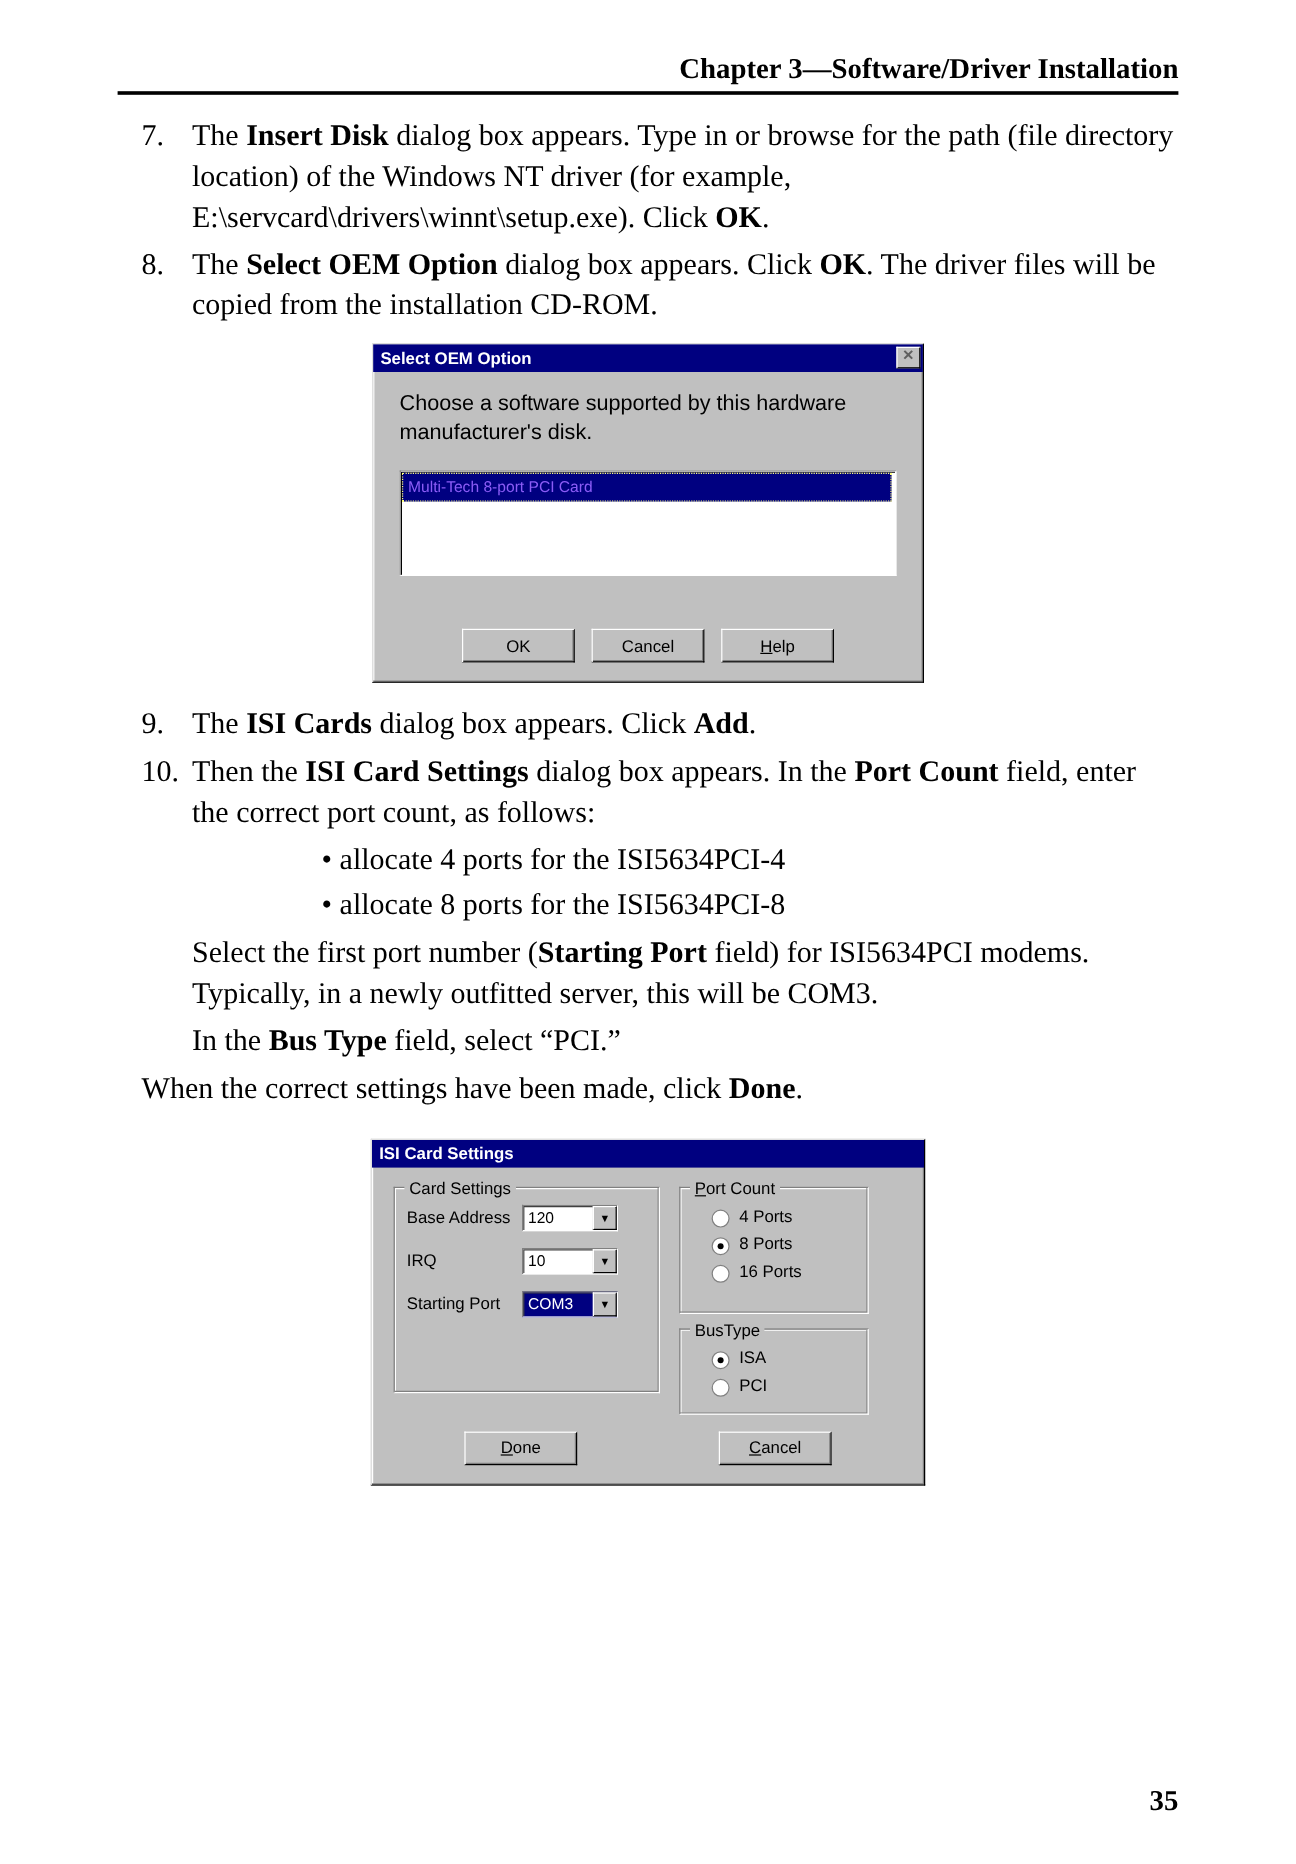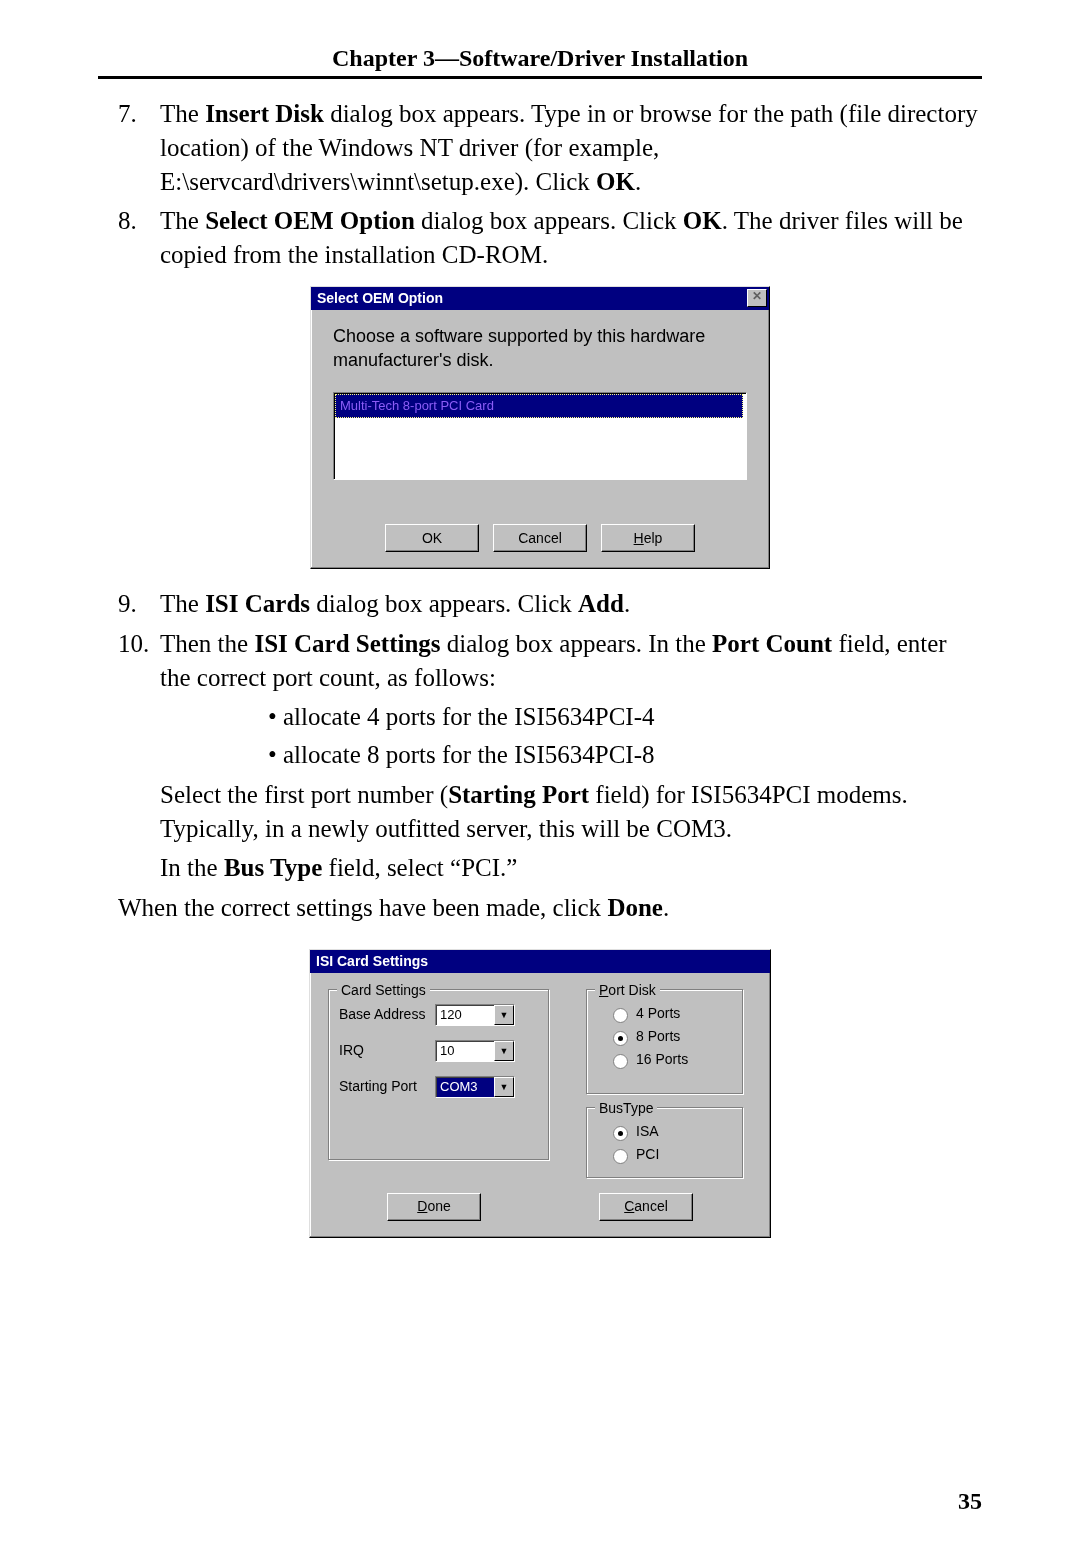--- a/index.html
+++ b/index.html
@@ -11,21 +11,21 @@
     width: 1080px;
   }
   .page {
     width: 1080px;
     height: 1553px;
     padding: 45px 98px 40px 98px;
     box-sizing: border-box;
     position: relative;
   }
   .header {
-    text-align: center;
+    text-align: right;
     font-weight: bold;
     font-size: 24px;
     border-bottom: 3px solid #000;
     padding-bottom: 4px;
     margin-bottom: 18px;
   }
   .body-text {
     font-size: 25px;
     line-height: 1.35;
   }
@@ -171,21 +171,21 @@
     border-top-color: #dfdfdf;
     border-left-color: #dfdfdf;
     box-shadow: inset -1px -1px 0 #808080, inset 1px 1px 0 #fff;
     font-family: Arial, sans-serif;
     font-size: 14px;
     color: #000;
   }
   .dlg2-body {
     padding: 16px 18px 14px 18px;
     display: flex;
-    gap: 36px;
+    gap: 16px;
   }
   .groupbox {
     border: 1px solid #808080;
     border-right-color: #fff;
     border-bottom-color: #fff;
     box-shadow: inset -1px -1px 0 #808080, inset 1px 1px 0 #fff;
     padding: 14px 10px 10px 10px;
     position: relative;
     box-sizing: border-box;
   }
@@ -389,21 +389,21 @@
               <div class="form-label">Starting Port</div>
               <div class="combo sel">
                   <span>COM3</span>
                   <div class="arrow">▼</div>
                 </div>
             </div>
           </div>
 
           <div>
             <div class="groupbox gb-right-top">
-              <div class="legend"><span class="ul">P</span><span>ort Disk</span></div>
+              <div class="legend"><span class="ul">P</span><span>ort Count</span></div>
               <div class="radio-row">
                   <div class="radio"></div>
                   <span>4 Ports</span>
                 </div>
               <div class="radio-row">
                   <div class="radio checked"></div>
                   <span>8 Ports</span>
                 </div>
               <div class="radio-row">
                   <div class="radio"></div>

